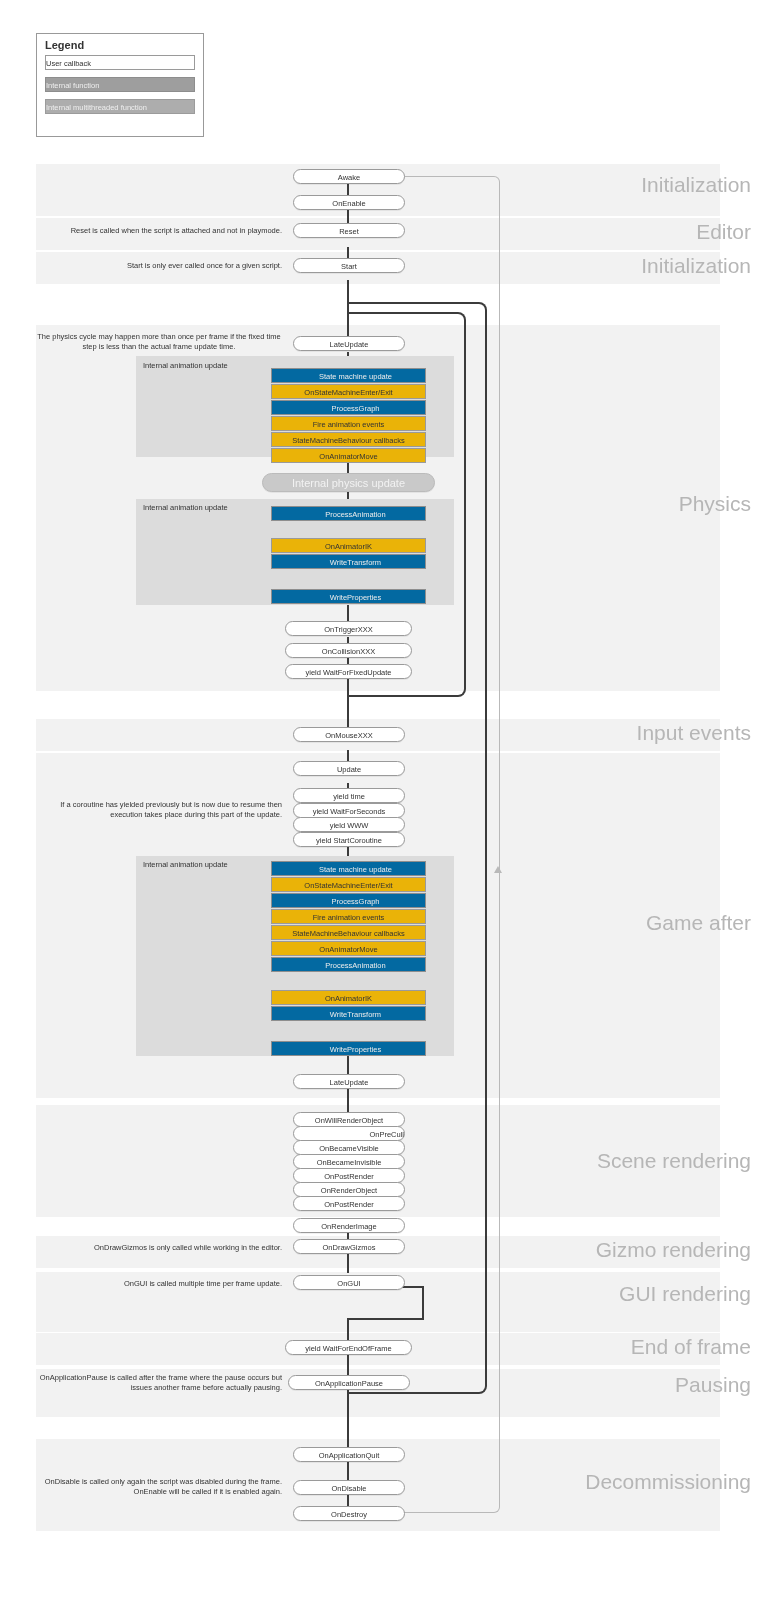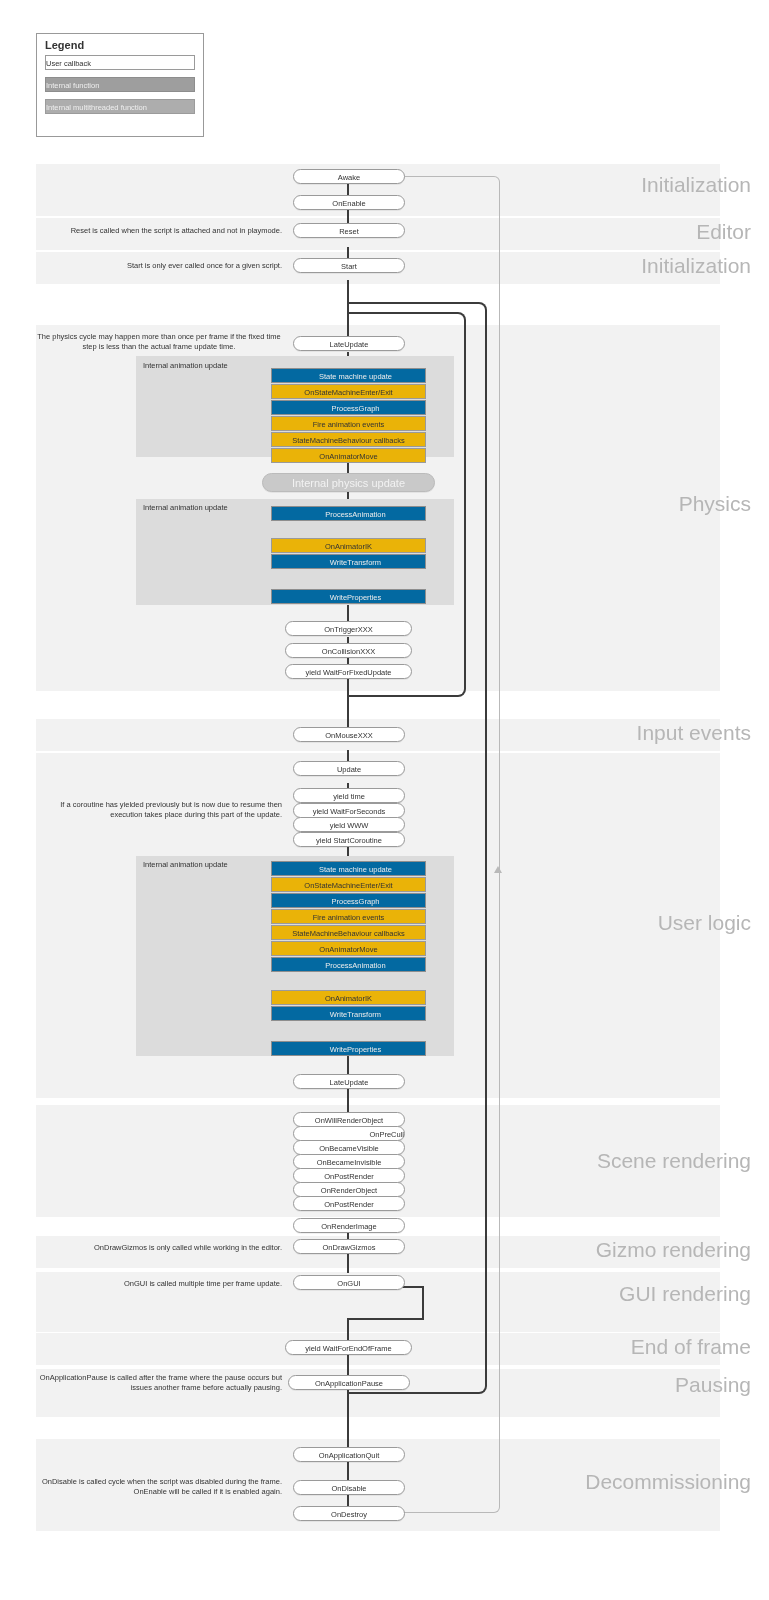--- a/index.html
+++ b/index.html
@@ -73,21 +73,21 @@
   <div class="band" style="top:1122px;height:60px;"></div>
   <div class="band" style="top:1183px;height:32px;"></div>
   <div class="band" style="top:1219px;height:48px;"></div>
   <div class="band" style="top:1289px;height:92px;"></div>
 
   <div class="bandlabel" style="top:23px;">Initialization</div>
   <div class="bandlabel" style="top:70px;">Editor</div>
   <div class="bandlabel" style="top:104px;">Initialization</div>
   <div class="bandlabel" style="top:342px;">Physics</div>
   <div class="bandlabel" style="top:571px;">Input events</div>
-  <div class="bandlabel" style="top:761px;">User logic</div>
+  <div class="bandlabel" style="top:761px;">Game after</div>
   <div class="bandlabel" style="top:999px;">Scene rendering</div>
   <div class="bandlabel" style="top:1088px;">Gizmo rendering</div>
   <div class="bandlabel" style="top:1132px;">GUI rendering</div>
   <div class="bandlabel" style="top:1185px;">End of frame</div>
   <div class="bandlabel" style="top:1223px;">Pausing</div>
   <div class="bandlabel" style="top:1320px;">Decommissioning</div>
 
   <div class="vline" style="left:347px;top:34px;height:12px;"></div>
   <div class="vline" style="left:347px;top:60px;height:23px;"></div>
   <div class="vline" style="left:347px;top:97px;height:19px;"></div>
@@ -201,17 +201,17 @@
 
   <div class="note" style="left:36px;top:1129px;width:246px;">OnGUI is called multiple time per frame update.</div>
   <div class="pill" style="left:293px;top:1125px;width:112px;">OnGUI</div>
 
   <div class="pill" style="left:285px;top:1190px;width:127px;">yield WaitForEndOfFrame</div>
 
   <div class="note" style="left:36px;top:1223px;width:246px;">OnApplicationPause is called after the frame where the pause occurs but issues another frame before actually pausing.</div>
   <div class="pill" style="left:288px;top:1225px;width:122px;">OnApplicationPause</div>
 
   <div class="pill" style="left:293px;top:1297px;width:112px;">OnApplicationQuit</div>
-  <div class="note" style="left:36px;top:1327px;width:246px;">OnDisable is called cycle when the script was disabled during the frame. OnEnable will be called if it is enabled again.</div>
+  <div class="note" style="left:36px;top:1327px;width:246px;">OnDisable is called only again the script was disabled during the frame. OnEnable will be called if it is enabled again.</div>
   <div class="pill" style="left:293px;top:1330px;width:112px;">OnDisable</div>
   <div class="pill" style="left:293px;top:1356px;width:112px;">OnDestroy</div>
 
 </div>
 
 </body></html>

